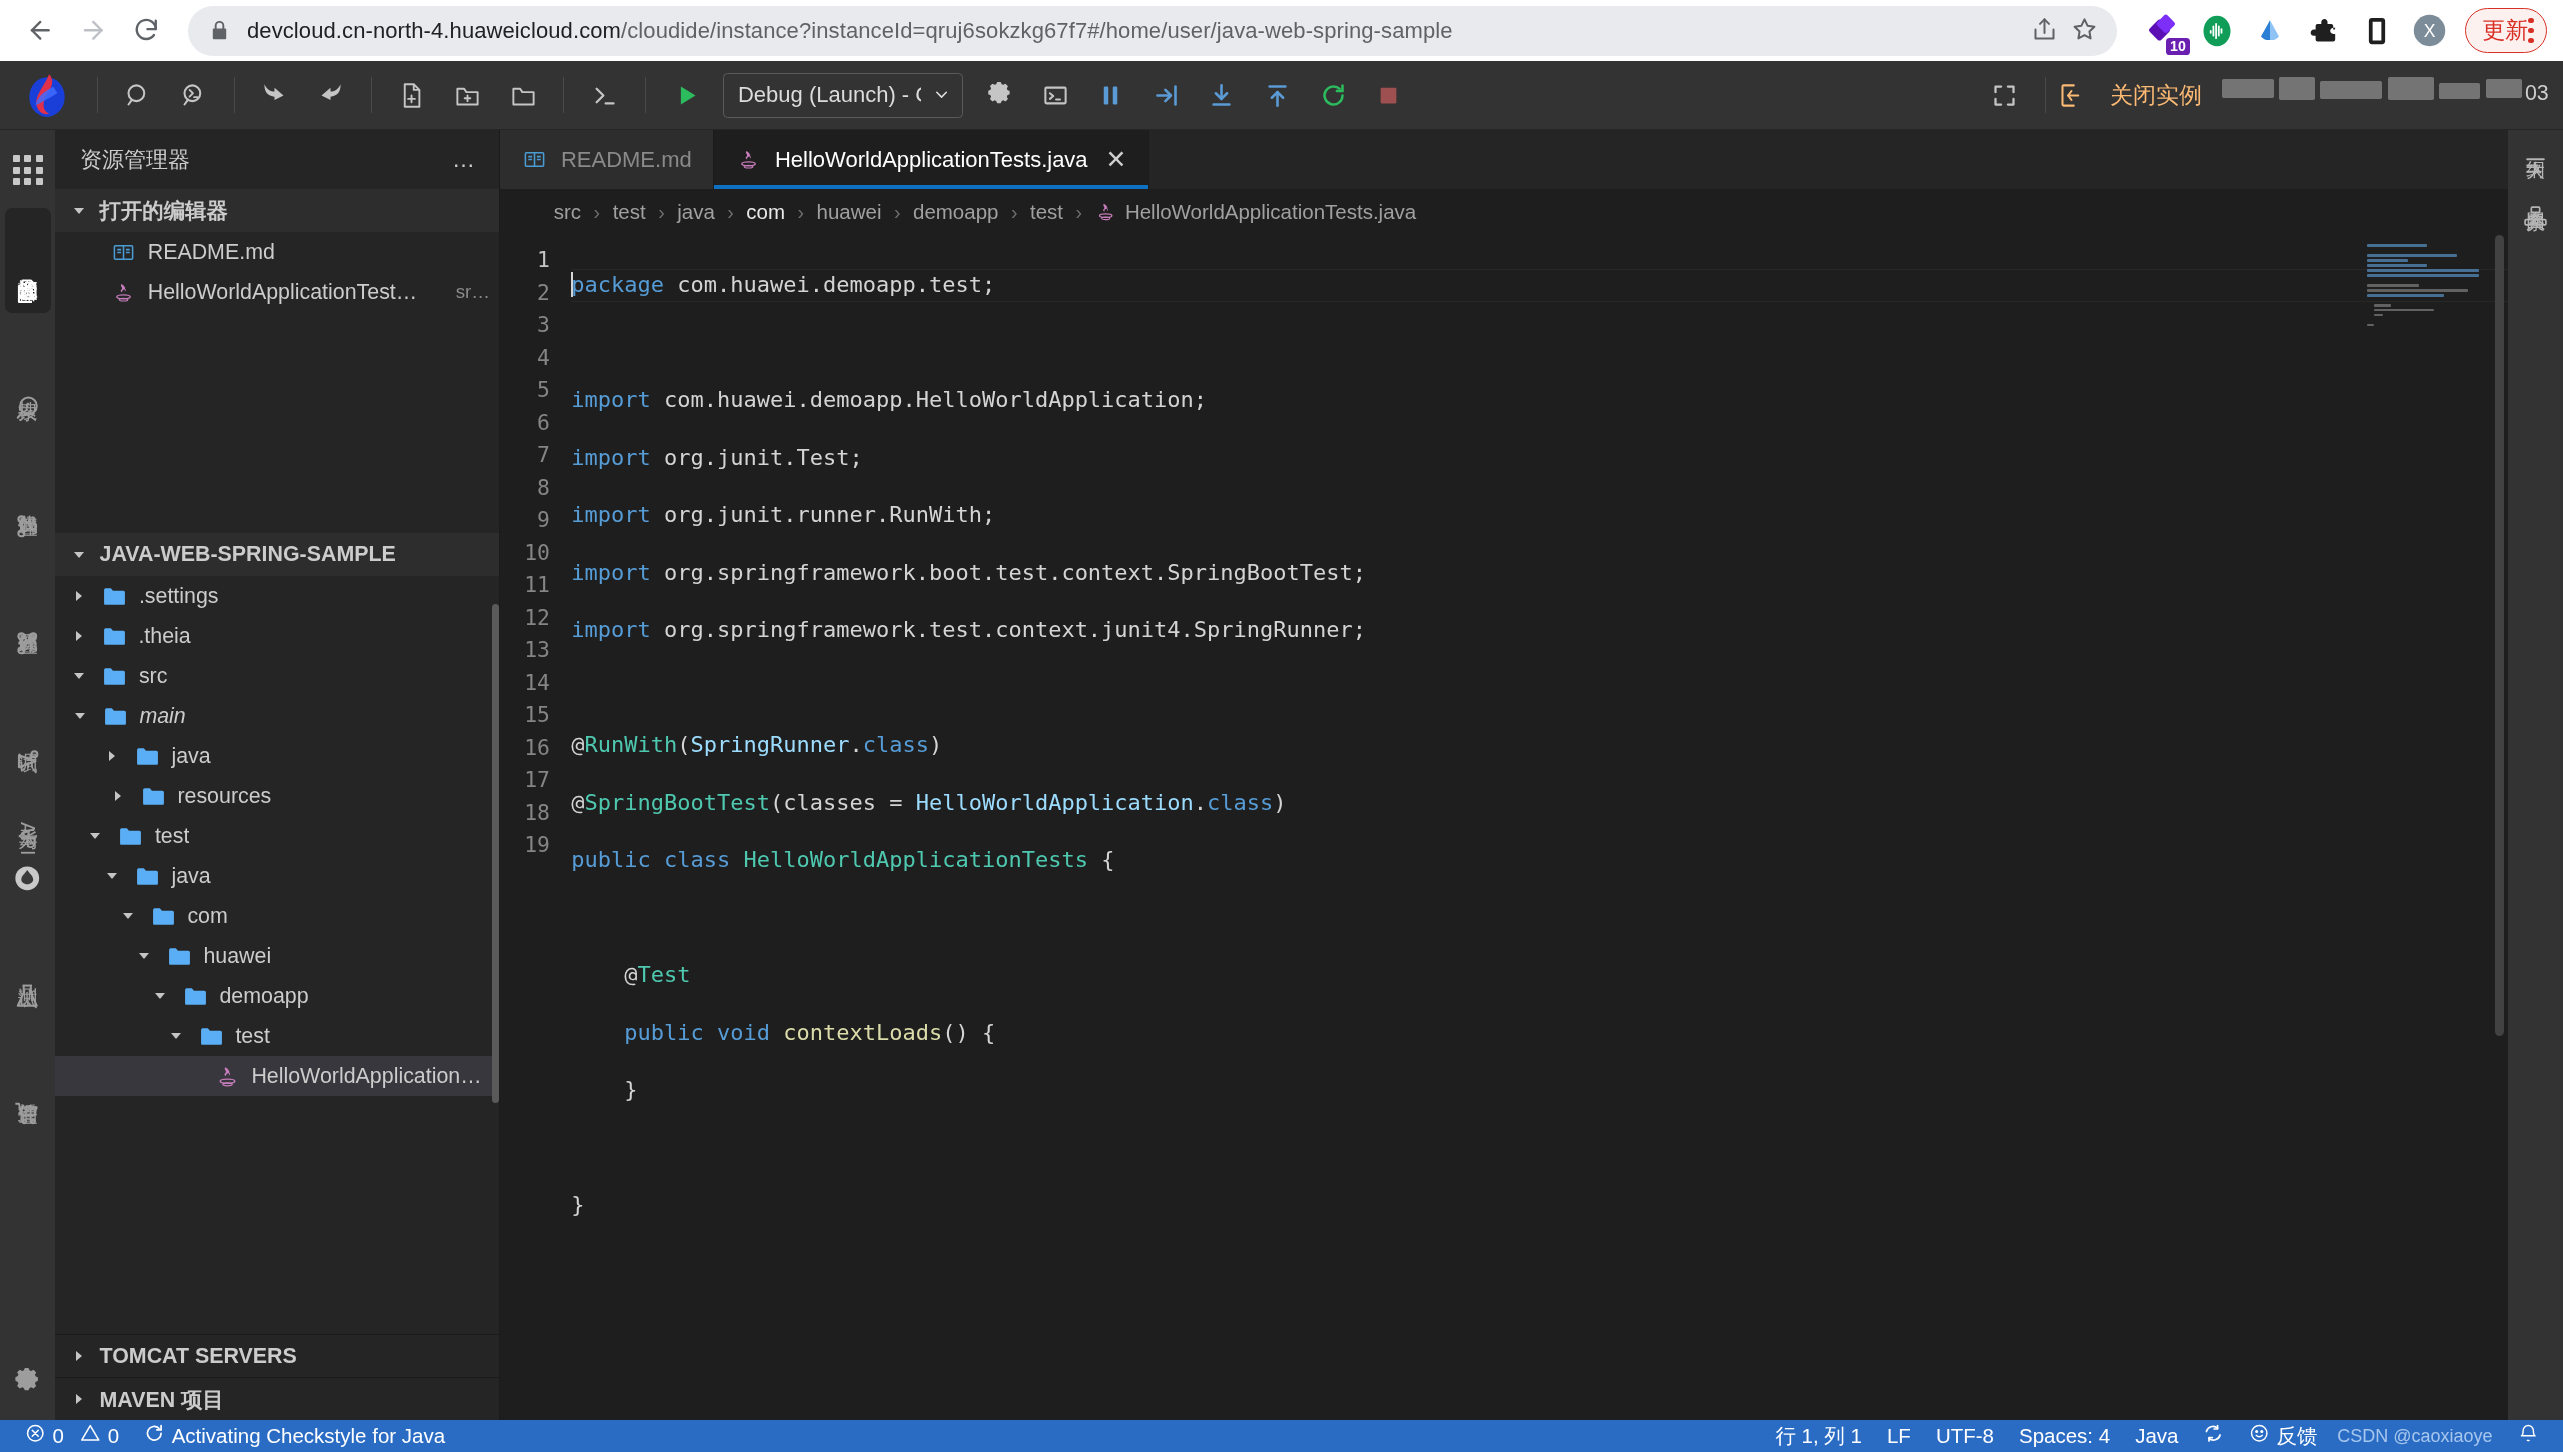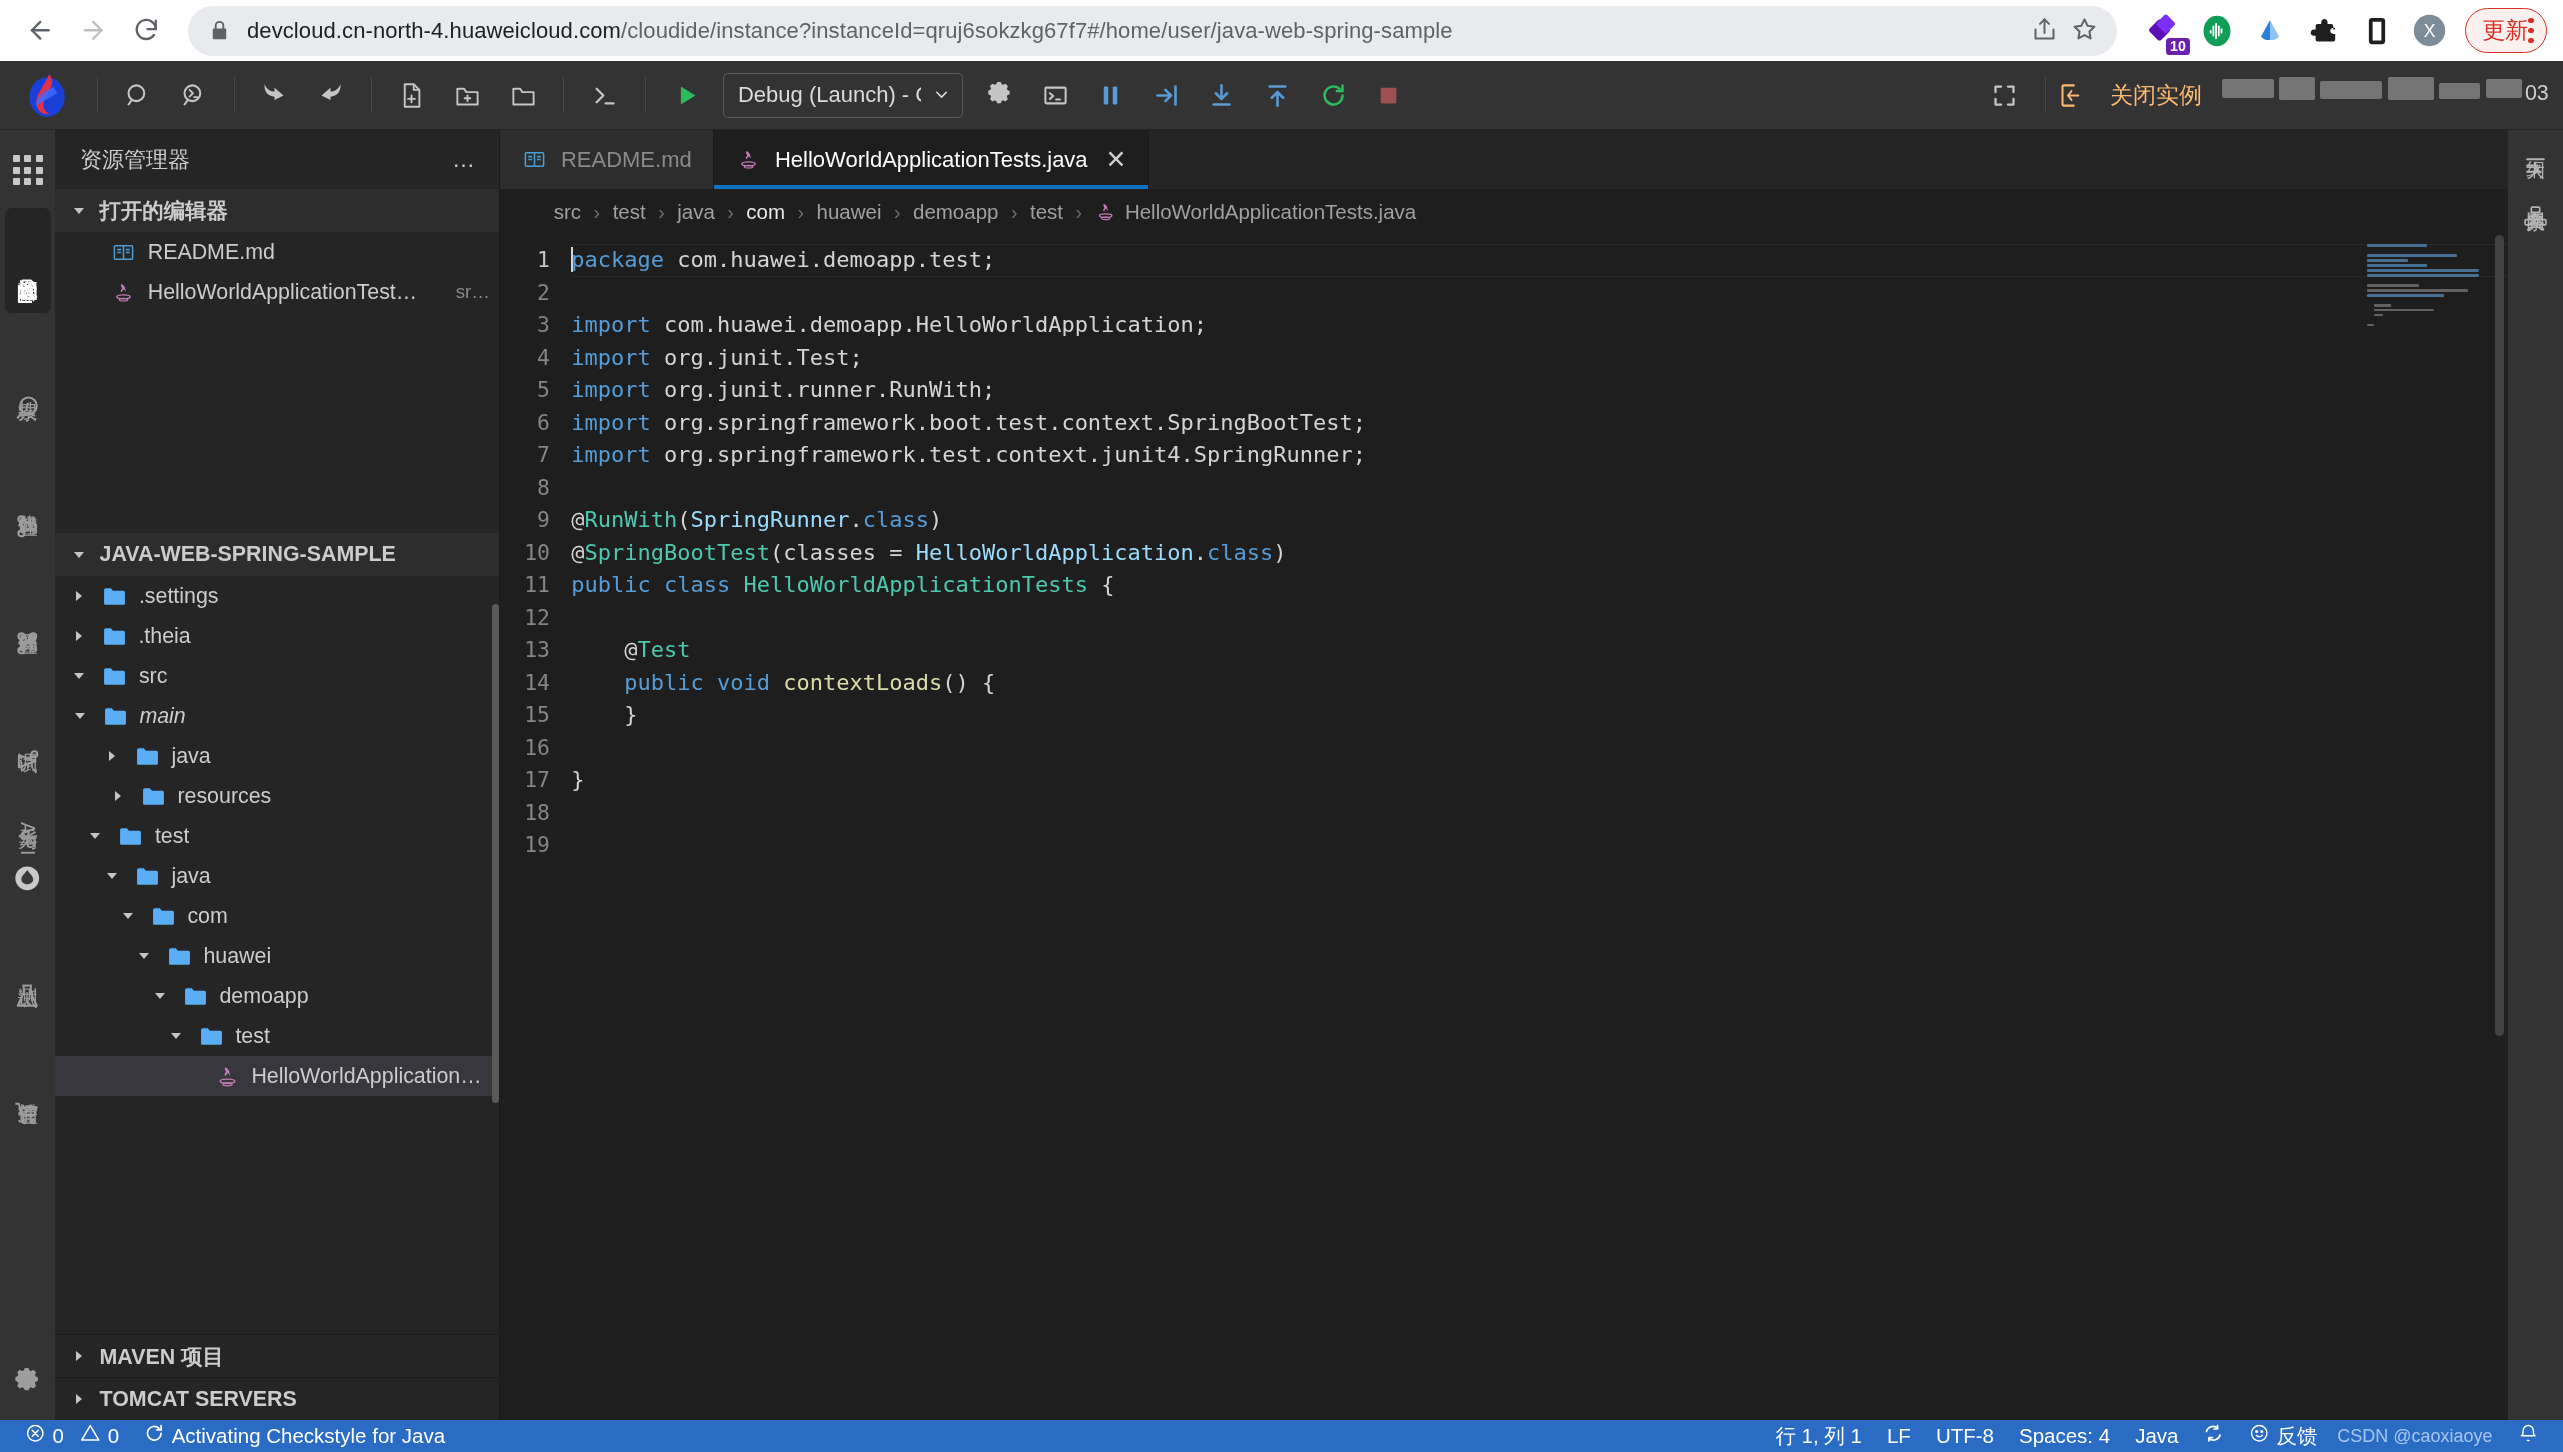--- a/index.html
+++ b/index.html
@@ -175,21 +175,21 @@
     width: 66px; flex: 0 0 66px; text-align: right; padding-right: 16px; padding-top: 9px;
     font-family: "DejaVu Sans Mono", monospace; font-size: 21.4px; color: #858585; line-height: 32.5px;
     user-select: none;
   }
   .gutter .cur { color: #c6c6c6; }
   .code {
     flex: 1 1 auto; padding-top: 9px; padding-left: 5.3px; font-family: "DejaVu Sans Mono", monospace;
     font-size: 22px; line-height: 32.5px; color: #d4d4d4; white-space: pre; position: relative;
     overflow: hidden;
   }
-  .code .line { height: 32.5px; }
+  .code .line { height: 32.5px; margin-top: 25px; }
   .code .line.hl { background: #1e1e1e; box-shadow: inset 0 0.9px 0 #282828, inset 0 -0.9px 0 #282828; }
   .kw   { color: #569cd6; }
   .type { color: #4ec9b0; }
   .ann  { color: #4ec9b0; }
   .id   { color: #9cdcfe; }
   .fn   { color: #dcdcaa; }
   .pn   { color: #d4d4d4; }
   .caret {
     display: inline-block; width: 1.8px; height: 25px; background: #d4d4d4;
     vertical-align: -4.5px; margin-right: -1.8px;
@@ -808,29 +808,29 @@
           <div class="scroll-thumb"></div>
         </div>
 
         <div class="bottom-sections">
           <div class="sec-bar">
             <span class="tw">
                 <svg viewBox="0 0 16 16" fill="currentColor">
                   <path d="M5 3l6 5-6 5z"></path>
                 </svg>
               </span>
-            <span>MAVEN 项目</span>
+            <span>TOMCAT SERVERS</span>
           </div>
           <div class="sec-bar">
             <span class="tw">
                 <svg viewBox="0 0 16 16" fill="currentColor">
                   <path d="M5 3l6 5-6 5z"></path>
                 </svg>
               </span>
-            <span>TOMCAT SERVERS</span>
+            <span>MAVEN 项目</span>
           </div>
         </div>
       </div>
 
       <div class="editor-area">
         <div class="tabs">
           <div class="tab">
             <span class="ficon">
               <svg viewBox="0 0 24 24" fill="none" stroke="#4a9dd4" stroke-width="1.6">
                   <rect x="2.5" y="5" width="19" height="14" rx="1"></rect>

